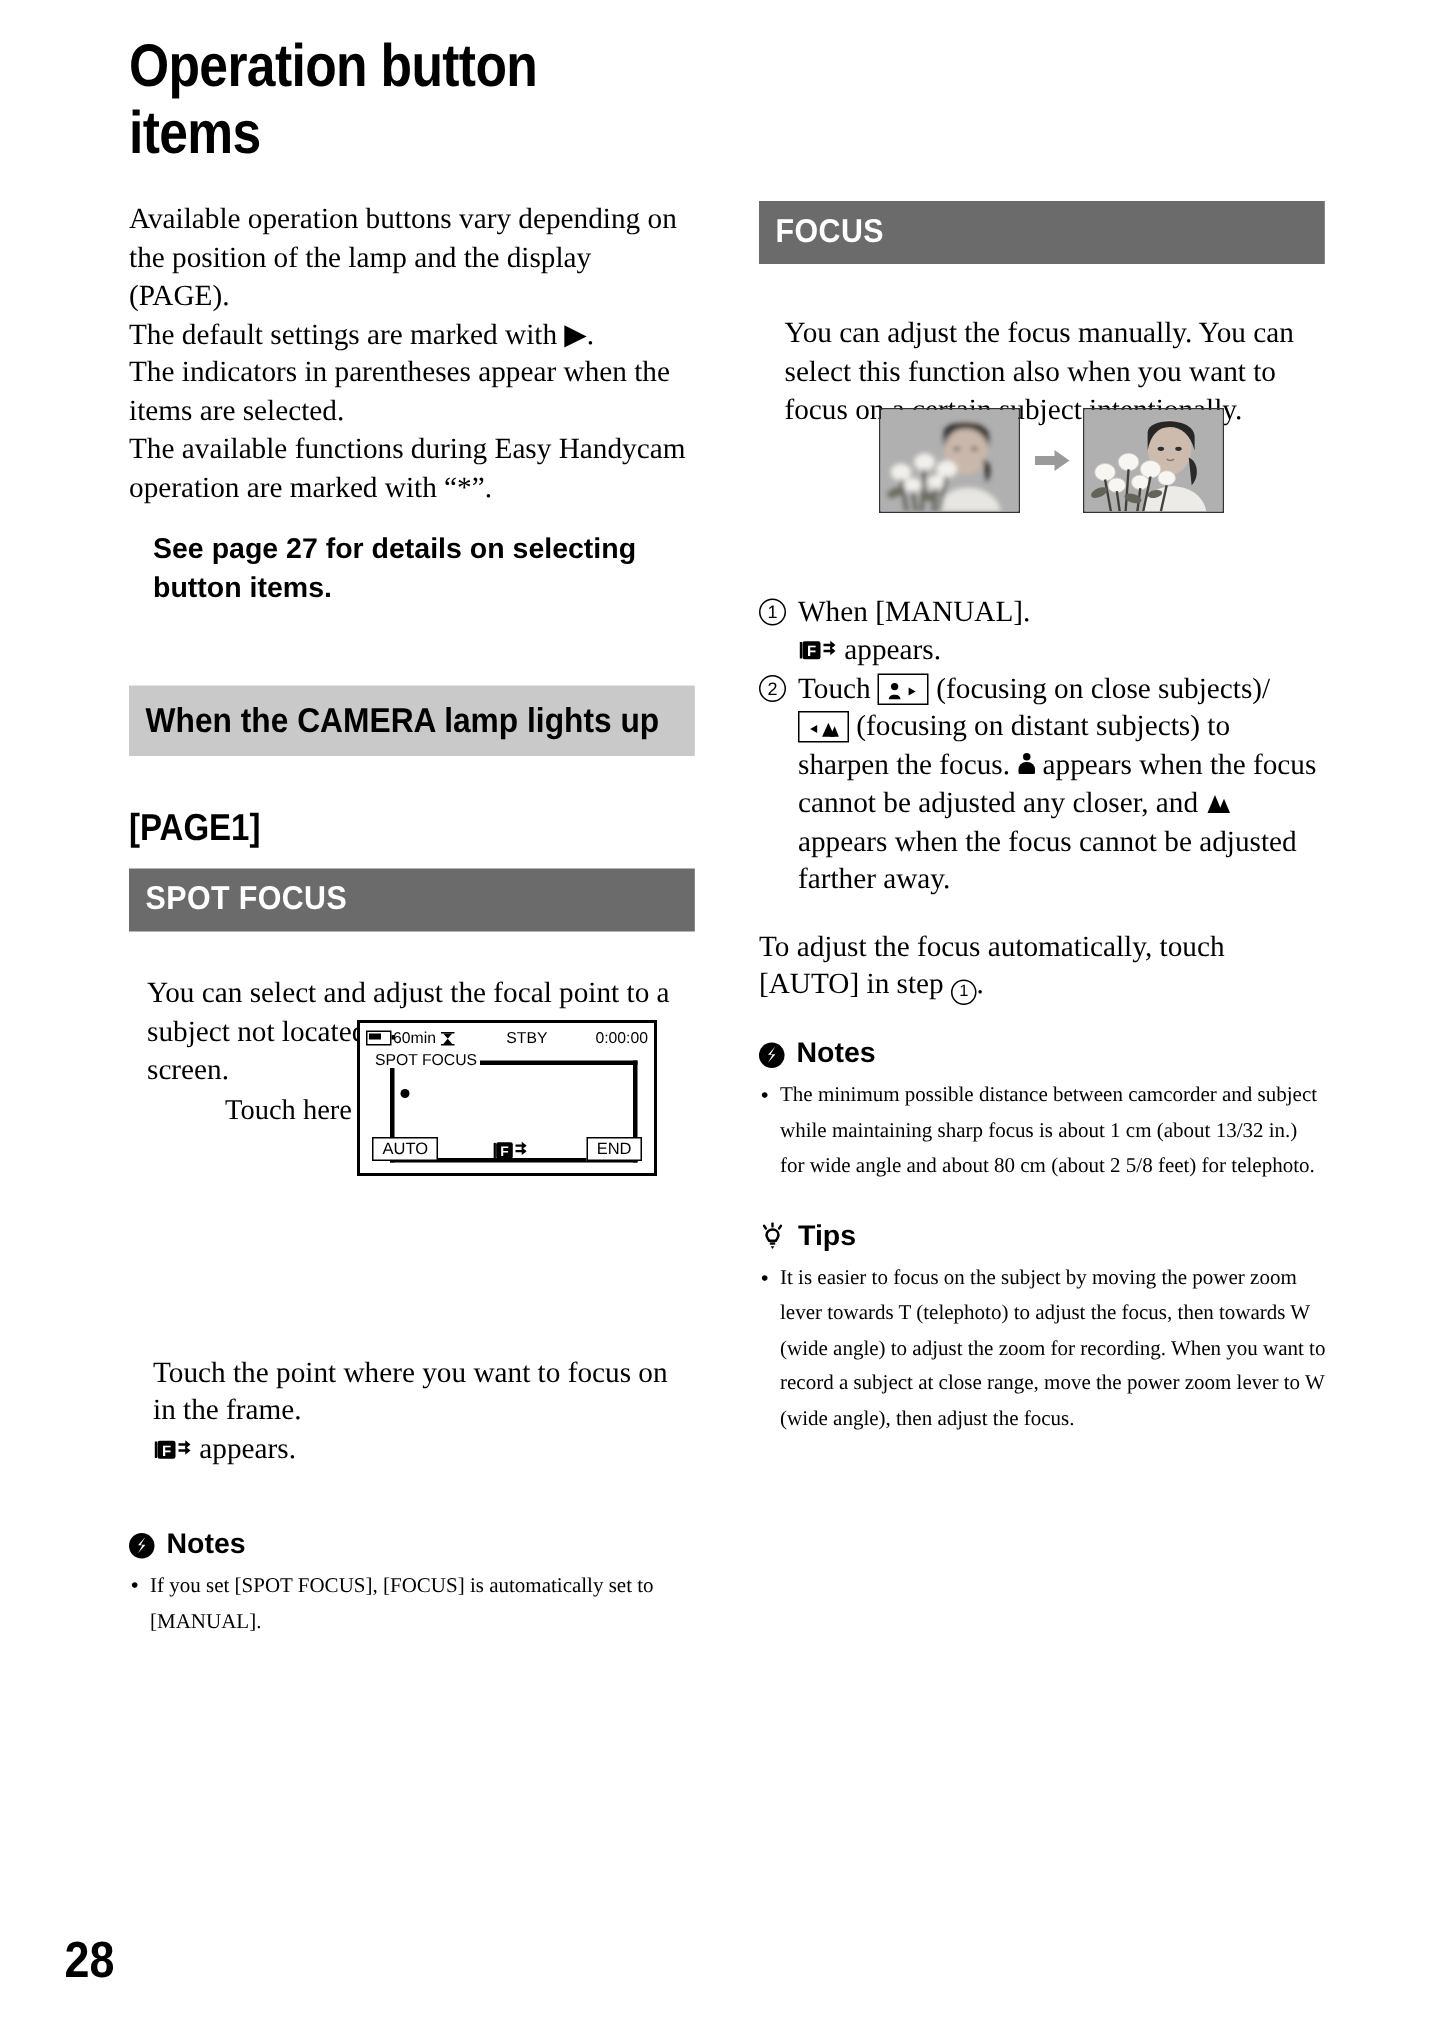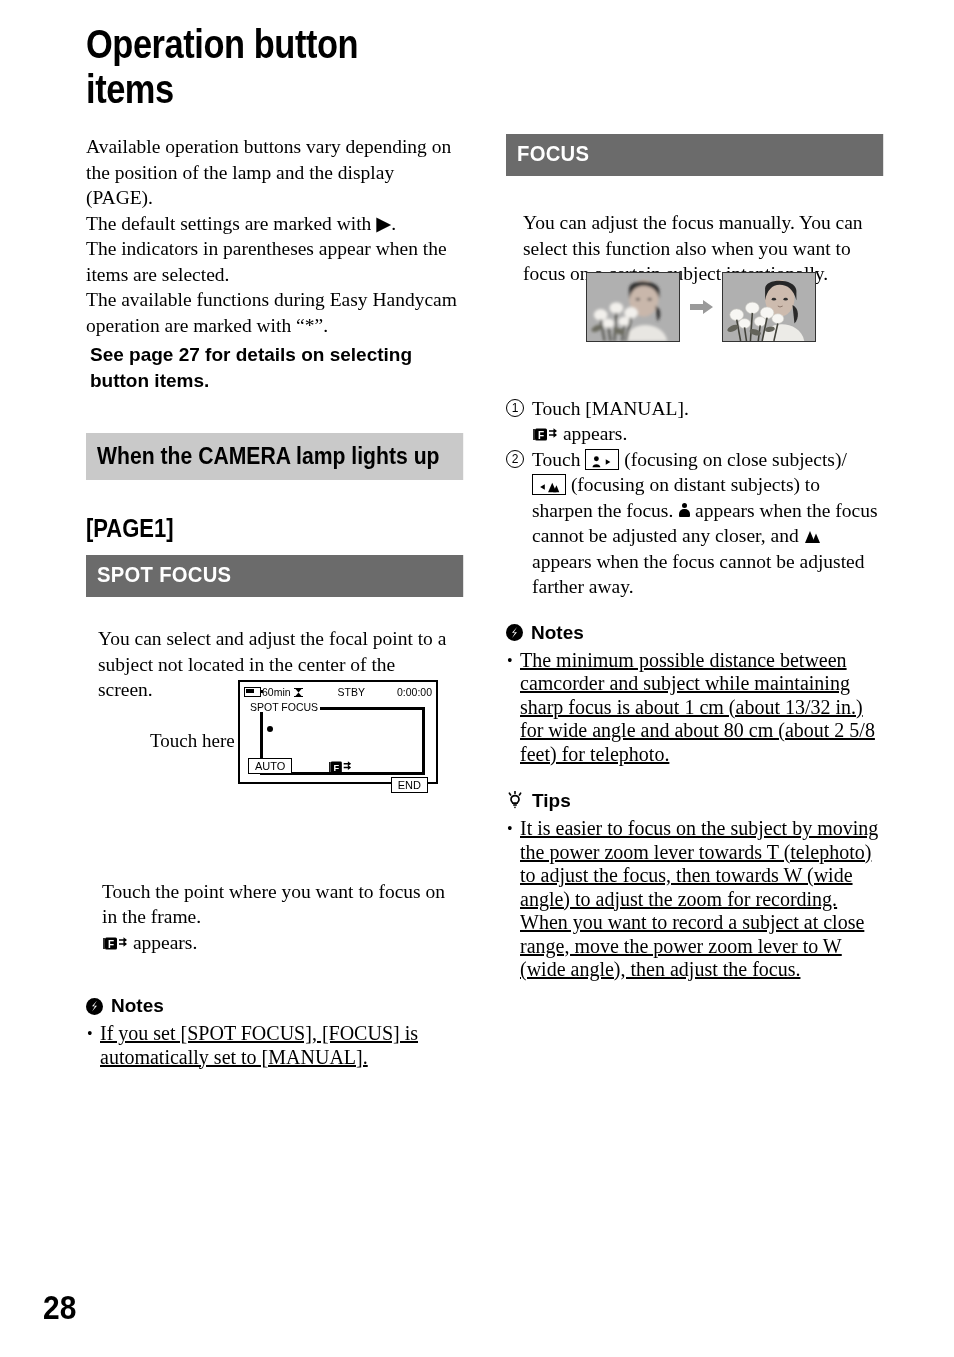--- a/index.html
+++ b/index.html
@@ -97,22 +97,22 @@
   .ico-note::after{
     content:"";position:absolute;left:6px;top:3px;
     width:5px;height:11px;background:#fff;
     clip-path:polygon(100% 0,35% 48%,100% 48%,0 100%,60% 52%,0 52%);
   }
   .ico-tip{
     width:18px;height:20px;position:relative;display:inline-block;flex:0 0 auto;
   }
   .bullets{margin:5px 0 0 0;padding:0;list-style:none;}
   .bullets li{
-    font-size:20px;line-height:23.5px;
-    padding-left:14px;position:relative;margin-bottom:0px;text-decoration:underline;
+    font-size:14px;line-height:23.5px;
+    padding-left:14px;position:relative;margin-bottom:0px;
   }
   .bullets li::before{
     content:"\2022";position:absolute;left:1px;top:0;font-size:16px;
   }
 
   
   .steps{margin:0;padding:0;list-style:none;}
   .steps li{
     position:relative;padding-left:26px;
     font-size:19.5px;line-height:25.5px;
@@ -225,21 +225,21 @@
   <div class="title">Operation button
 items</div>
 
   <div class="col col-left">
 
     <p class="para" style="white-space:pre-line;">Available operation buttons vary depending on the position of the lamp and the display (PAGE).
 The default settings are marked with ▶.
 The indicators in parentheses appear when the items are selected.
 The available functions during Easy Handycam operation are marked with “*”.</p>
 
-    <p class="bold-sans" style="margin:4px;">See page 27 for details on selecting button items.</p>
+    <p class="bold-sans" style="margin:16px;">See page 27 for details on selecting button items.</p>
 
     <div style="height:36px;"></div>
 
     <div class="box-light">When the CAMERA lamp lights up</div>
 
     <div style="height:34px;"></div>
 
     <div class="pagelabel">[PAGE1]</div>
 
     <div style="height:12px;"></div>
@@ -312,39 +312,39 @@
         <span style="position:absolute;left:88px;top:2px;">
           <svg viewBox="0 0 26 15" width="24" height="14">
             <path d="M2 2 L2 13" stroke="#000" stroke-width="1.6" fill="none"></path>
             <rect x="3" y="1.5" width="12" height="12" rx="1.5" fill="#000"></rect>
             <text x="9" y="11.5" font-size="10" fill="#fff" font-family="Liberation Sans, sans-serif" font-weight="bold" text-anchor="middle">F</text>
             <path d="M17 4 L24 4 M17 8 L24 8" stroke="#000" stroke-width="1.6" fill="none"></path>
             <path d="M21.5 1.2 L25 4 L21.5 6.8 Z" fill="#000"></path>
             <path d="M21.5 5.2 L25 8 L21.5 10.8 Z" fill="#000"></path>
           </svg>
         </span>
-        <span class="lcd-btn" style="right:8px;top:0;margin-top:19px;">END</span>
+        <span class="lcd-btn" style="right:8px;top:0;">END</span>
       </div>
     </div>
   </div>
 
   <div class="col col-right">
 
     <div class="box-dark">FOCUS</div>
 
     <div style="height:17px;"></div>
 
     <p class="para" style="margin:17px;">You can adjust the focus manually. You can select this function also when you want to focus on a certain subject intentionally.</p>
 
     <div style="height:92px;"></div>
 
     <ul class="steps">
       <li>
         <span class="circnum">1</span>
-        <span>Touch [MANUAL].</span>
+        <span>When [MANUAL].</span>
       </li>
     </ul>
     <div class="sub">
       <span class="gl-focus">
         <svg viewBox="0 0 26 15" width="26" height="15">
           <path d="M2 2 L2 13" stroke="#000" stroke-width="1.6" fill="none"></path>
           <rect x="3" y="1.5" width="12" height="12" rx="1.5" fill="#000"></rect>
           <text x="9" y="11.5" font-size="10" fill="#fff" font-family="Liberation Sans, sans-serif" font-weight="bold" text-anchor="middle">F</text>
           <path d="M17 4 L24 4 M17 8 L24 8" stroke="#000" stroke-width="1.6" fill="none"></path>
           <path d="M21.5 1.2 L25 4 L21.5 6.8 Z" fill="#000"></path>
@@ -379,20 +379,24 @@
         <span class="gl-mtn">
           <svg viewBox="0 0 17 15" width="17" height="15">
             <path d="M1 14 L6 2 L11 14 Z" fill="#000"></path>
             <path d="M8 14 L12 4.5 L16 14 Z" fill="#000"></path>
           </svg>
         </span>
         <span>appears when the focus cannot be adjusted farther away.</span>
       </li>
     </ul>
 
+    <p class="para gap" style="margin-top:19px;">
+      <span>To adjust the focus automatically, touch [AUTO] in step</span>
+      <span class="circnum-inline">1</span><span>.</span>
+    </p>
 
     <div style="height:22px;"></div>
 
     <div class="nt-head">
       <span class="ico-note"></span>
       <span>Notes</span>
     </div>
     <ul class="bullets">
       <li>The minimum possible distance between camcorder and subject while maintaining sharp focus is about 1 cm (about 13/32 in.) for wide angle and about 80 cm (about 2 5/8 feet) for telephoto.</li>
     </ul>

